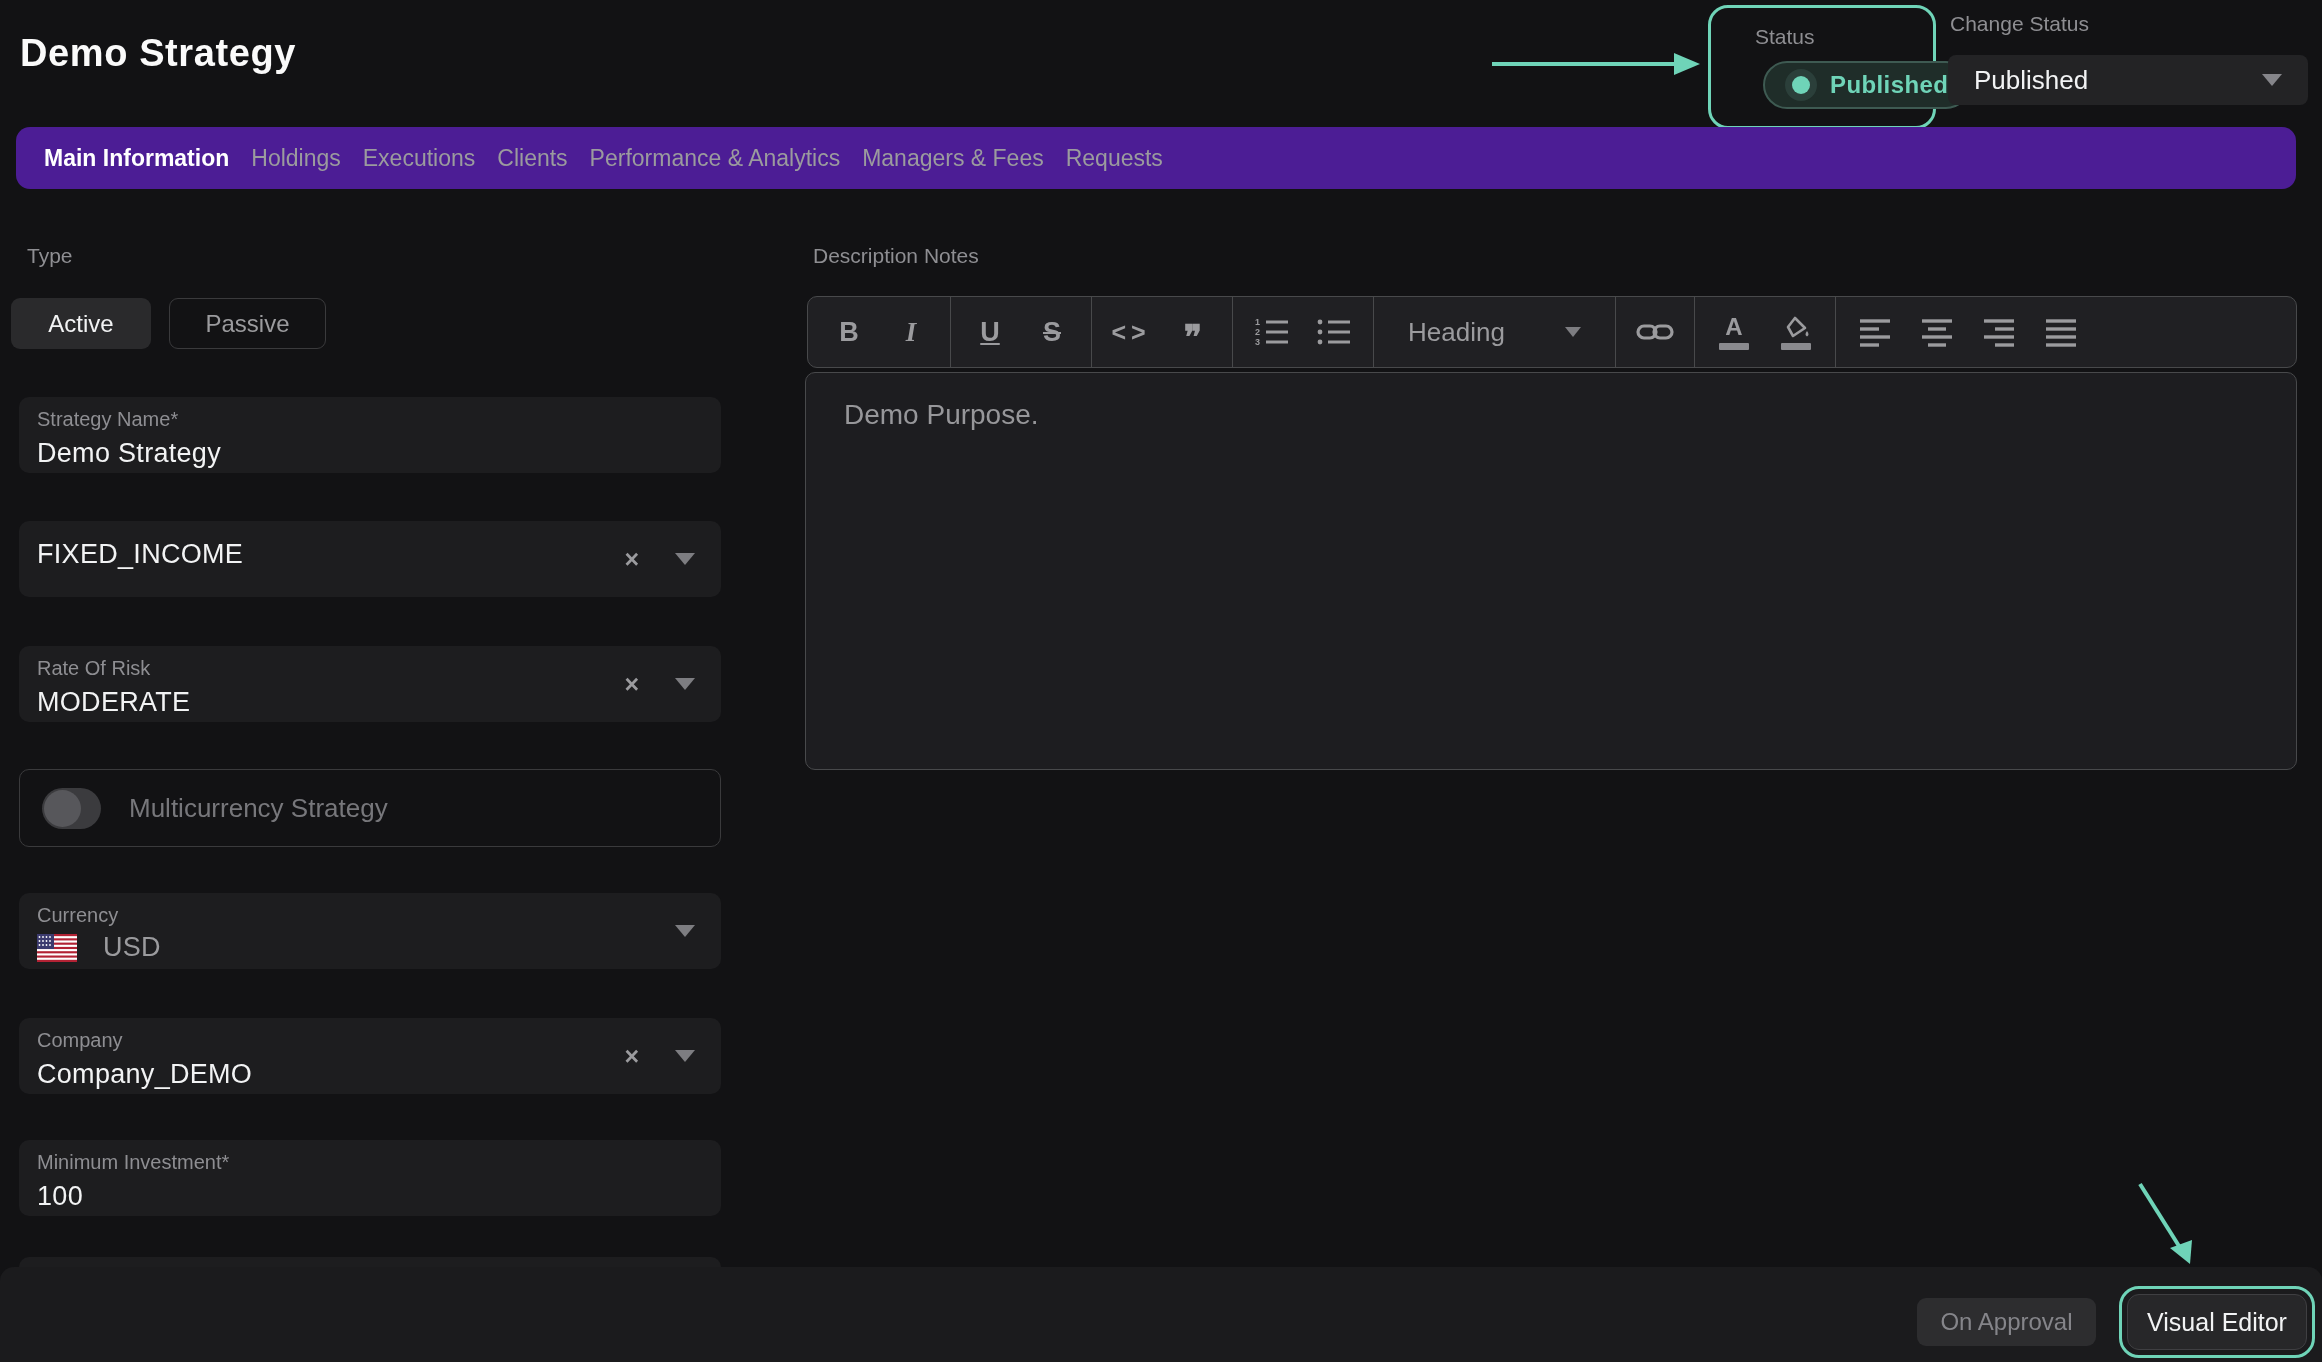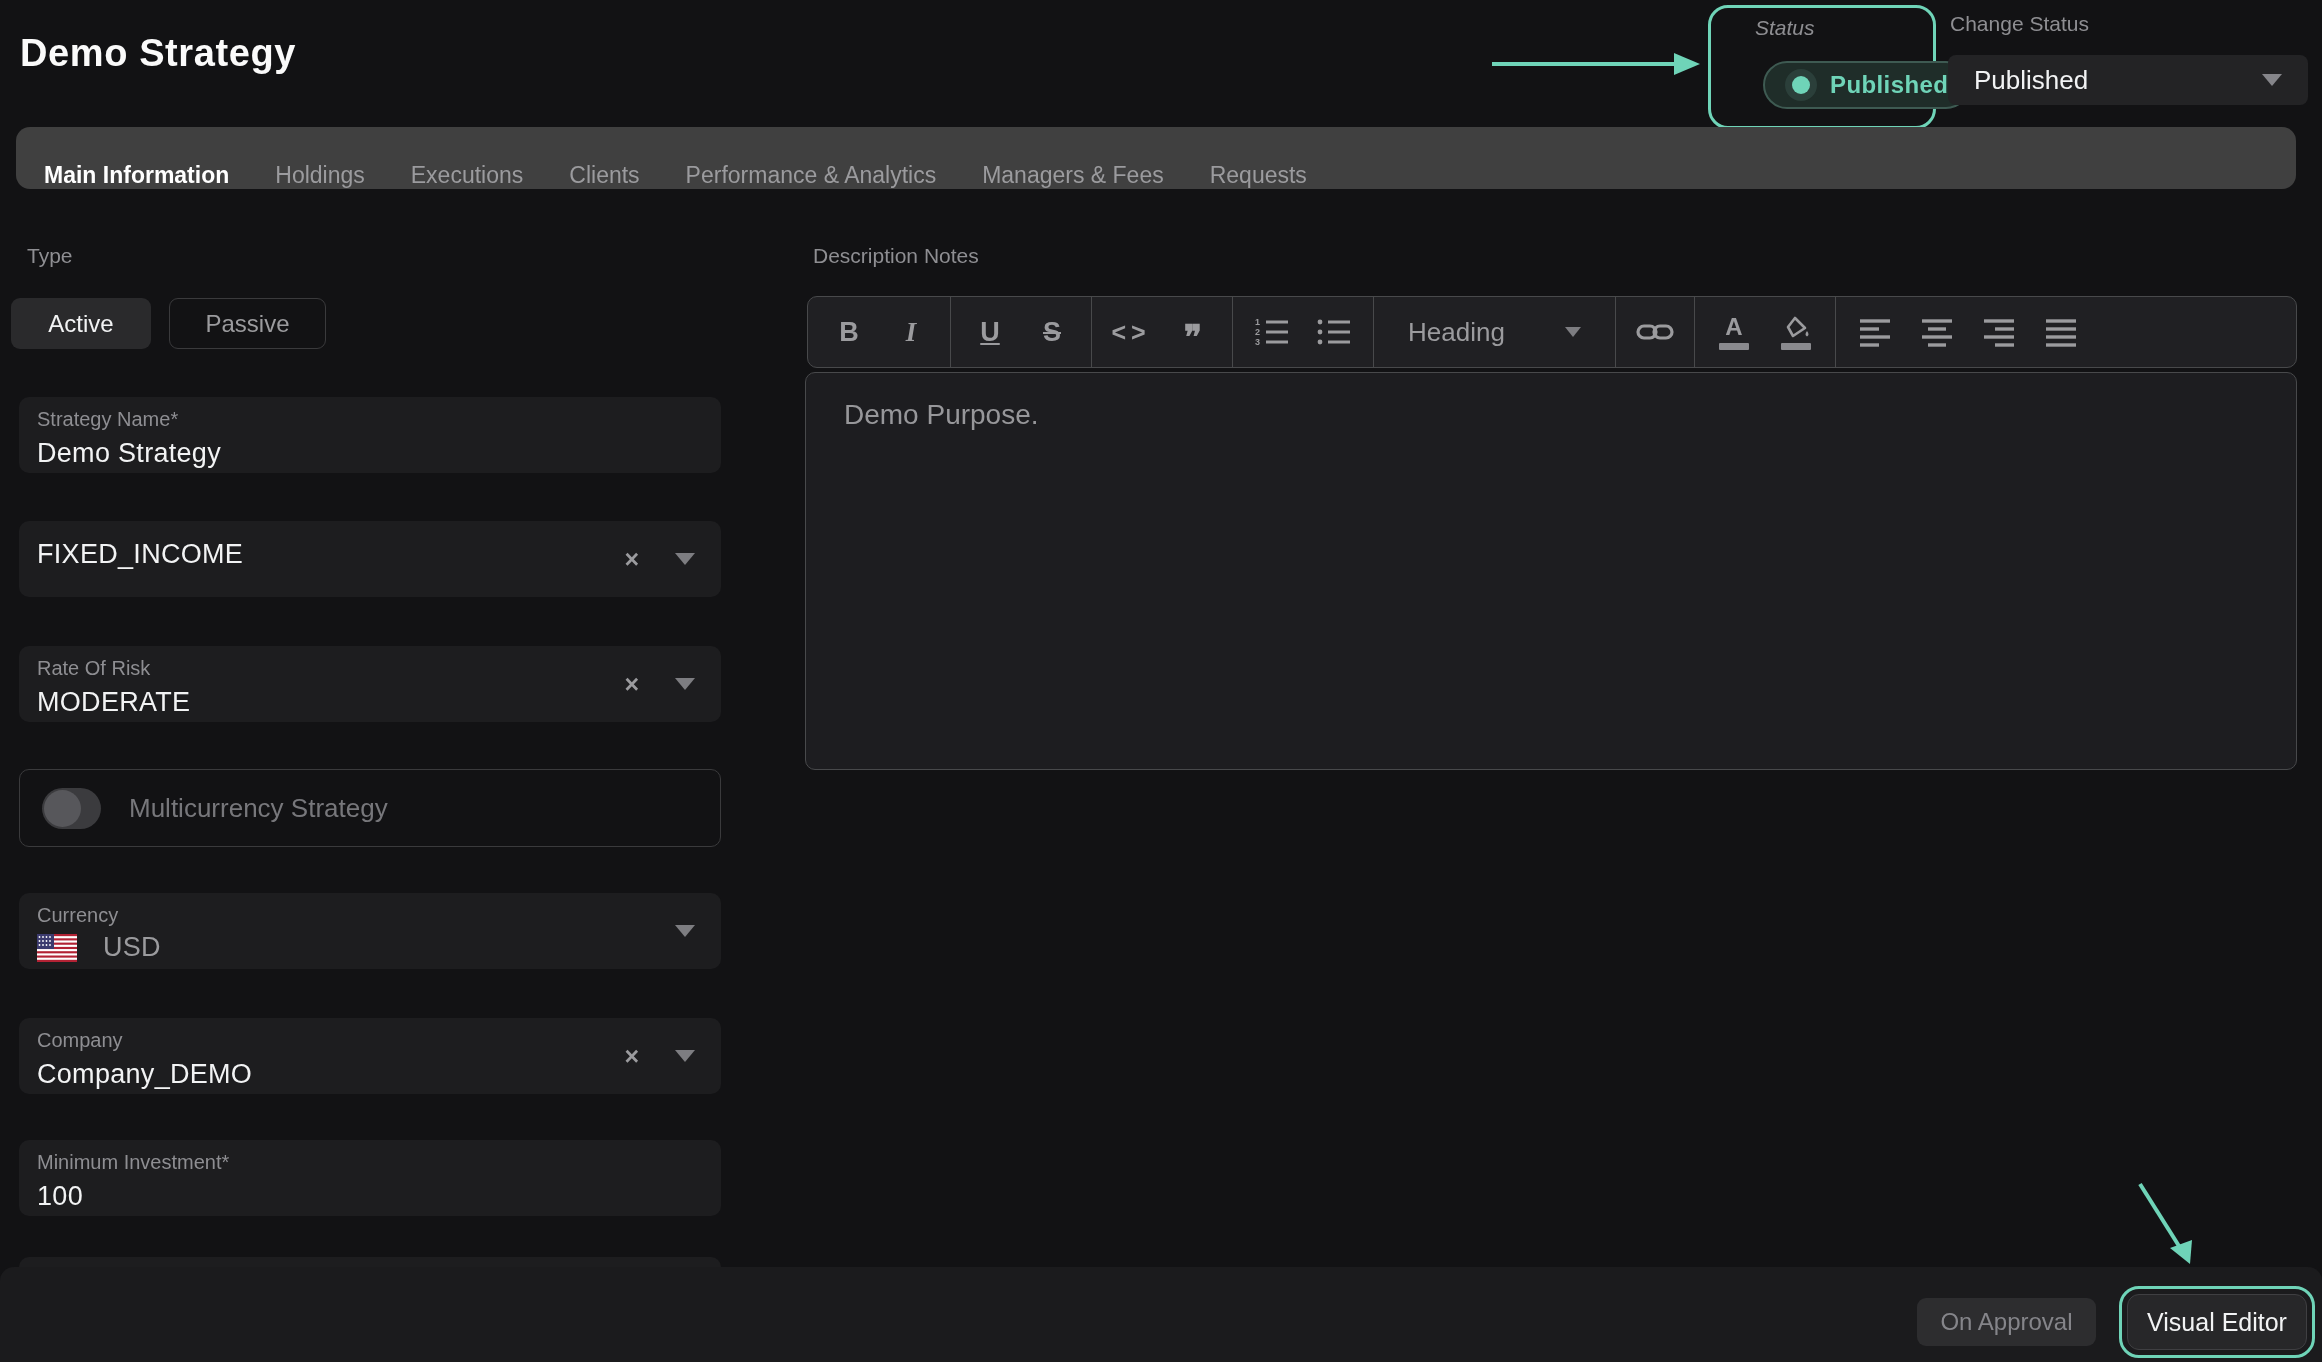--- a/index.html
+++ b/index.html
@@ -5,42 +5,42 @@
   html,body{margin:0;padding:0;background:#0f0f11;}
   .page{position:relative;width:2322px;height:1362px;background:#121214;
         font-family:"Liberation Sans",sans-serif;overflow:hidden;}
 
   
   .page-title{position:absolute;left:20px;top:32px;font-size:38px;font-weight:700;
               color:#fafafa;letter-spacing:.6px;}
 
   .status-box{position:absolute;left:1708px;top:5px;width:228px;height:124px;
               border:3px solid #6fd4b8;border-radius:20px;box-sizing:border-box;}
-  .status-label{position:absolute;left:44px;top:8px;font-size:21px;color:#8e8e92;font-style:italic;}
+  .status-label{position:absolute;left:44px;top:17px;font-size:21px;color:#8e8e92;}
   .status-pill{position:absolute;left:52px;top:53px;height:48px;min-width:160px;
                background:#1f2d29;border:2px solid #3e5a52;border-radius:26px;
                display:flex;align-items:center;gap:13px;padding:0 20px;box-sizing:border-box;}
   .status-dot-outer{width:32px;height:32px;border-radius:50%;background:#2b3f3a;
                     display:flex;align-items:center;justify-content:center;}
   .status-dot{width:18px;height:18px;border-radius:50%;background:#6fd4b8;}
   .status-pill-text{color:#6fd4b8;font-size:24px;font-weight:700;letter-spacing:.4px;}
 
   .change-label{position:absolute;left:1950px;top:12px;font-size:21px;color:#8e8e92;}
   .change-select{position:absolute;left:1948px;top:55px;width:360px;height:50px;
                  background:#232325;border-radius:8px;display:flex;align-items:center;
                  justify-content:space-between;padding:0 26px;box-sizing:border-box;cursor:pointer;}
   .change-select-value{color:#f2f3f4;font-size:26px;}
   .caret-down{width:0;height:0;border-left:10px solid transparent;
               border-right:10px solid transparent;border-top:12px solid #85858a;}
 
   .annot-arrow{position:absolute;pointer-events:none;}
 
   
-  .tabbar{position:absolute;left:16px;top:127px;width:2280px;height:62px;background:#404040;
-          border-radius:14px;display:flex;align-items:flex-end;gap:46px;padding:0 28px;
+  .tabbar{position:absolute;left:16px;top:127px;width:2280px;height:62px;background:#4c1d95;
+          border-radius:14px;display:flex;align-items:center;gap:22px;padding:0 28px;
           box-sizing:border-box;}
   .tab{font-size:23px;color:#9b9b9e;cursor:pointer;white-space:nowrap;}
   .tab.active{color:#ffffff;font-weight:700;}
 
   
   .type-label{position:absolute;left:27px;top:244px;font-size:21px;color:#8e8e92;}
   .segmented{position:absolute;left:11px;top:298px;display:flex;gap:18px;}
   .seg-btn{height:51px;border-radius:9px;font-size:24px;display:flex;align-items:center;
            justify-content:center;cursor:pointer;box-sizing:border-box;}
   .seg-btn.selected{width:140px;background:#2a2a2c;color:#f2f3f4;}

